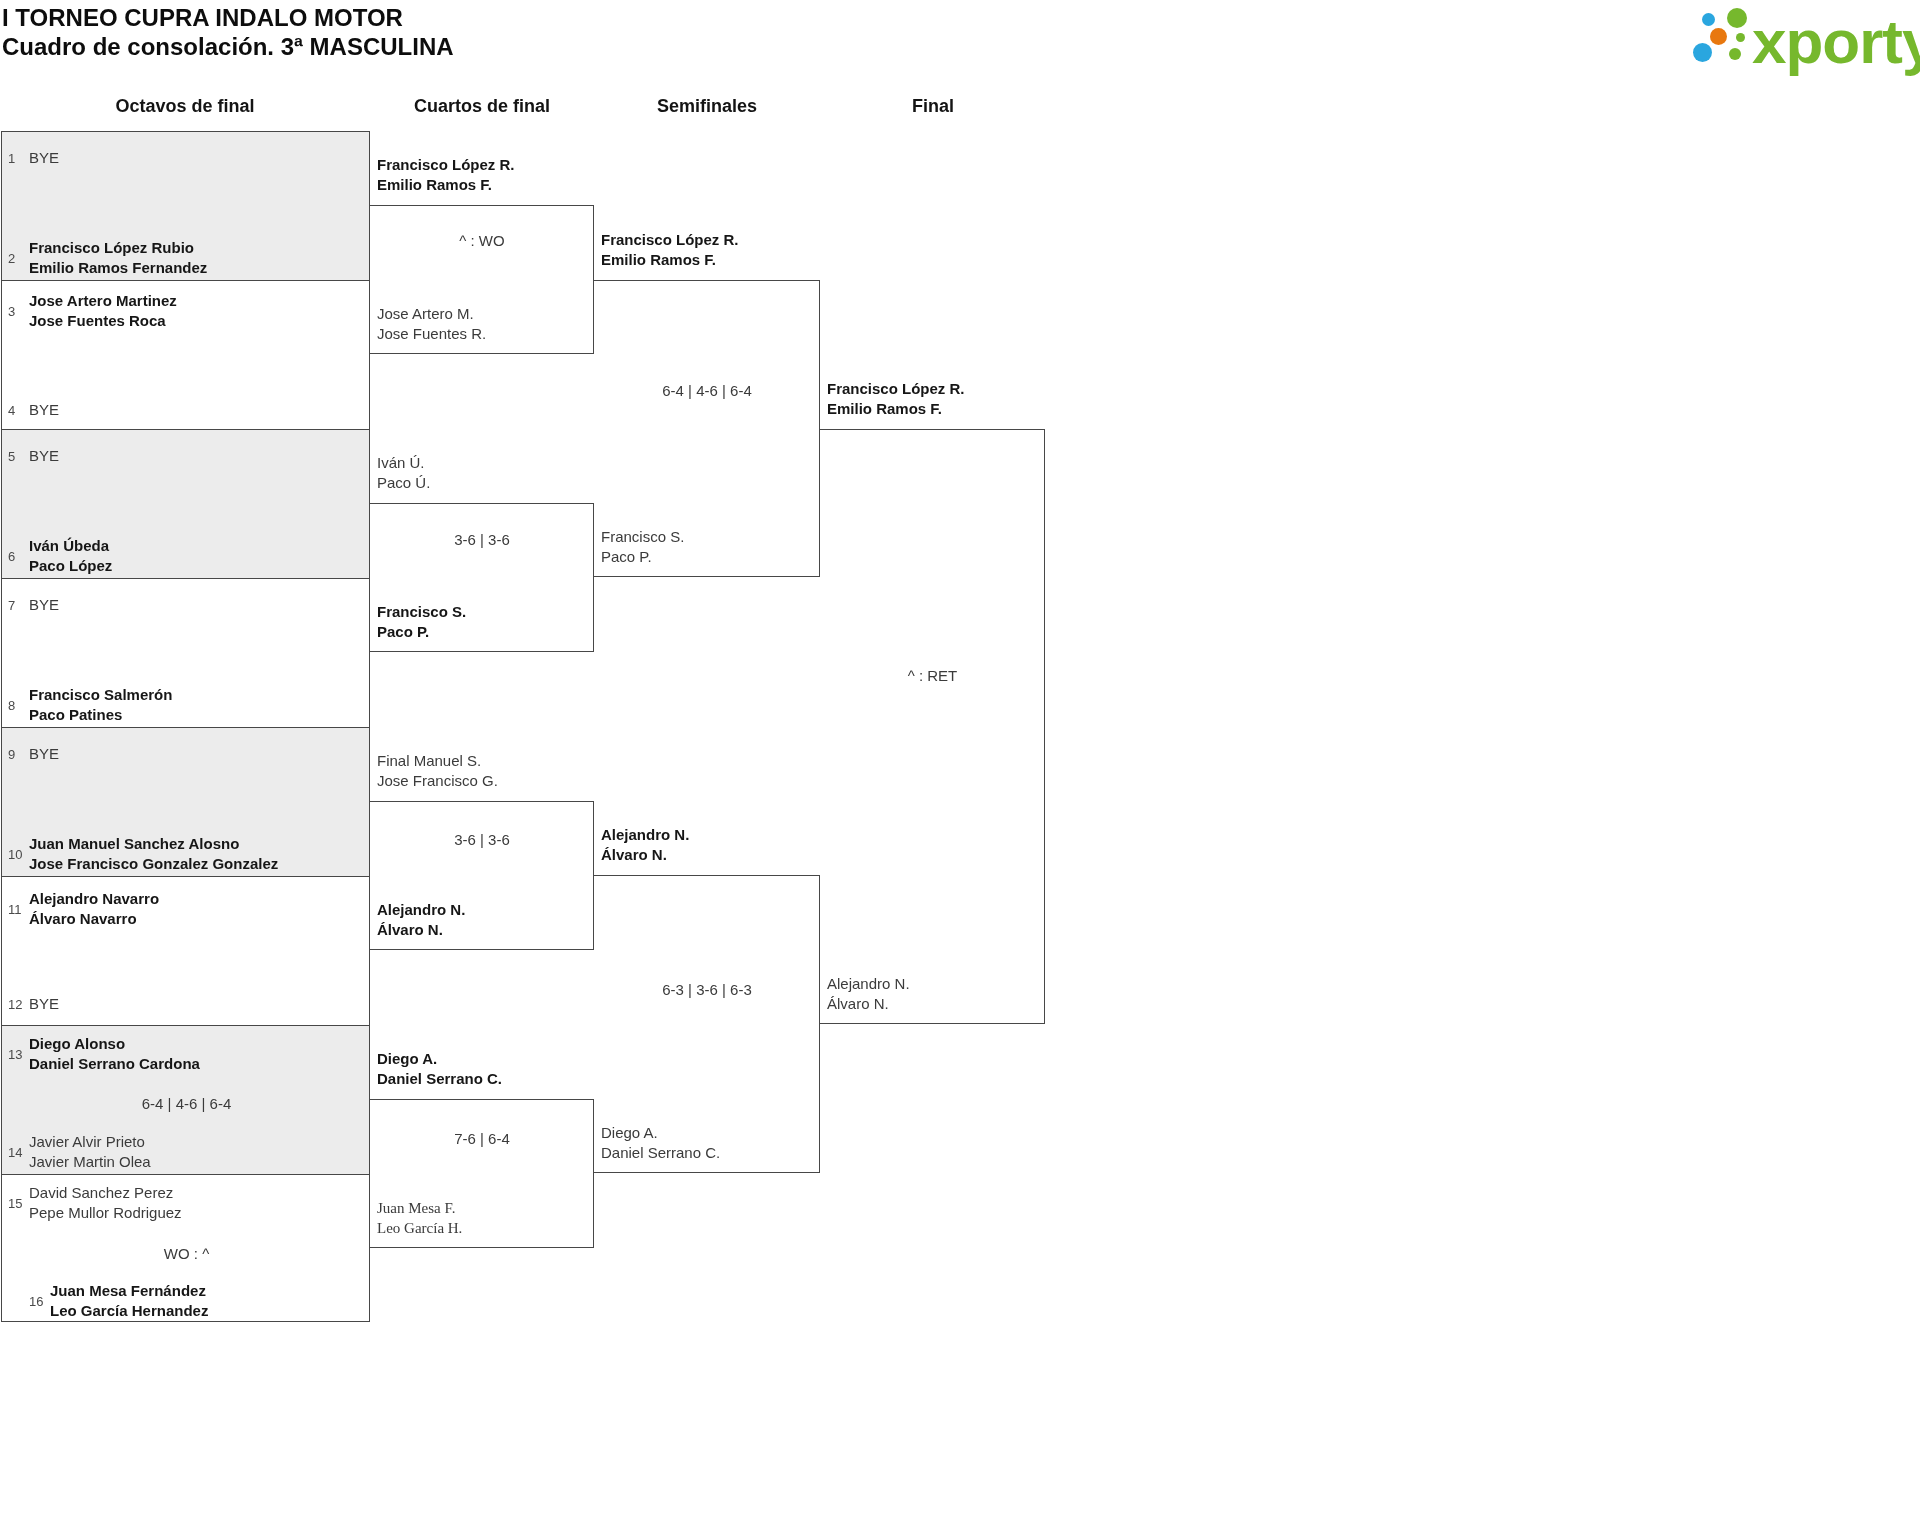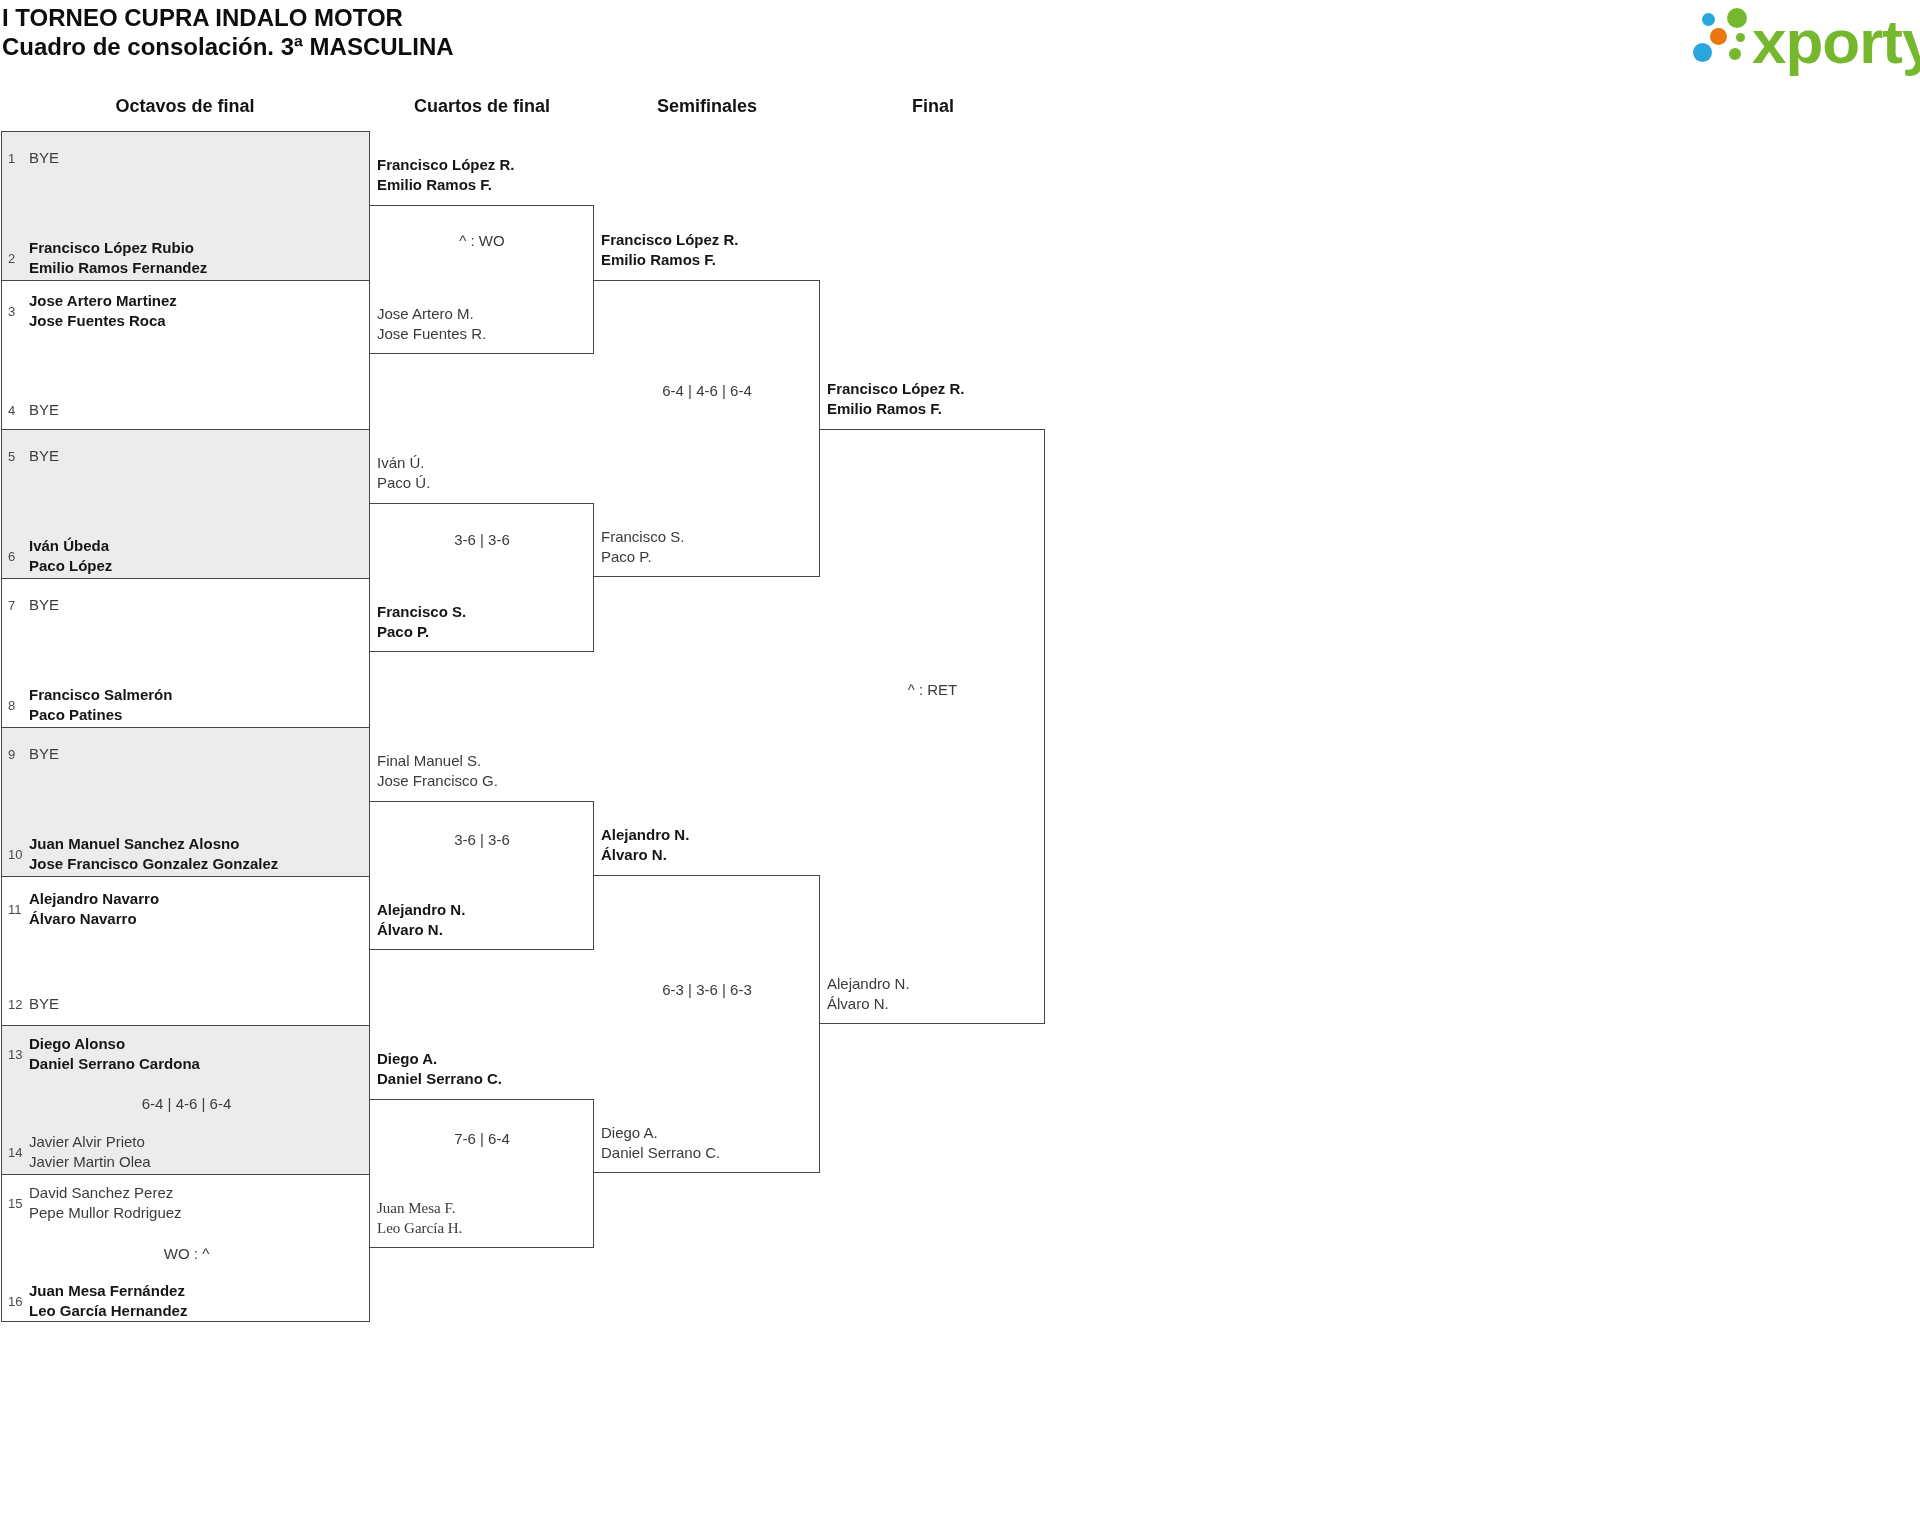--- a/index.html
+++ b/index.html
@@ -170,21 +170,21 @@
     </div>
   </div>
   <div class="slot" style="top:1051px;">
     <span class="num">15</span>
     <div class="names">
       <div>David Sanchez Perez</div>
       <div>Pepe Mullor Rodriguez</div>
     </div>
   </div>
   <div class="score" style="top:1113px;left:0;width:369px;">WO : ^</div>
-  <div class="slot" style="top:1149px;">
+  <div class="slot" style="top:1149px;margin-left:21px;">
     <span class="num">16</span>
     <div class="names winner">
       <div>Juan Mesa Fernández</div>
       <div>Leo García Hernandez</div>
     </div>
   </div>
 </div>
 
 <div class="rbox" style="left:370px;width:224px;top:205px;height:149px;"></div>
 <div class="rbox" style="left:370px;width:224px;top:503px;height:149px;"></div>
@@ -249,17 +249,17 @@
   <div>Diego A.</div>
   <div>Daniel Serrano C.</div>
 </div>
 
 <div class="rbox" style="left:820px;width:225px;top:429px;height:595px;"></div>
 
 <div class="entry winner" style="left:827px;top:379px;">
   <div>Francisco López R.</div>
   <div>Emilio Ramos F.</div>
 </div>
-<div class="score" style="left:820px;width:225px;top:681px;">^ : RET</div>
+<div class="score" style="left:820px;width:225px;top:667px;">^ : RET</div>
 <div class="entry" style="left:827px;top:974px;">
   <div>Alejandro N.</div>
   <div>Álvaro N.</div>
 </div>
 
 </body></html>

